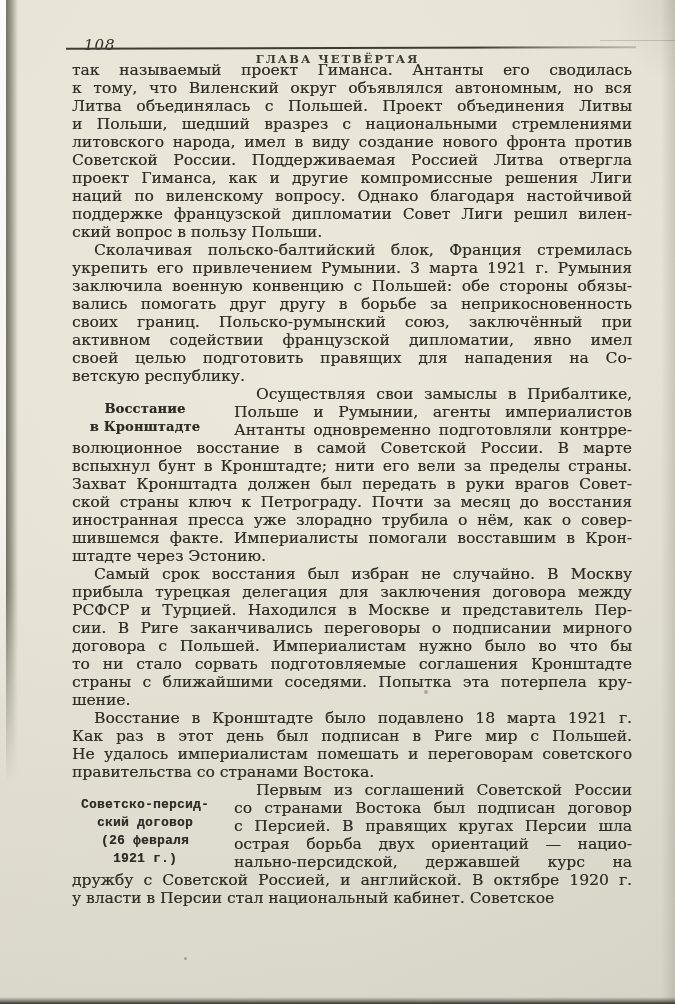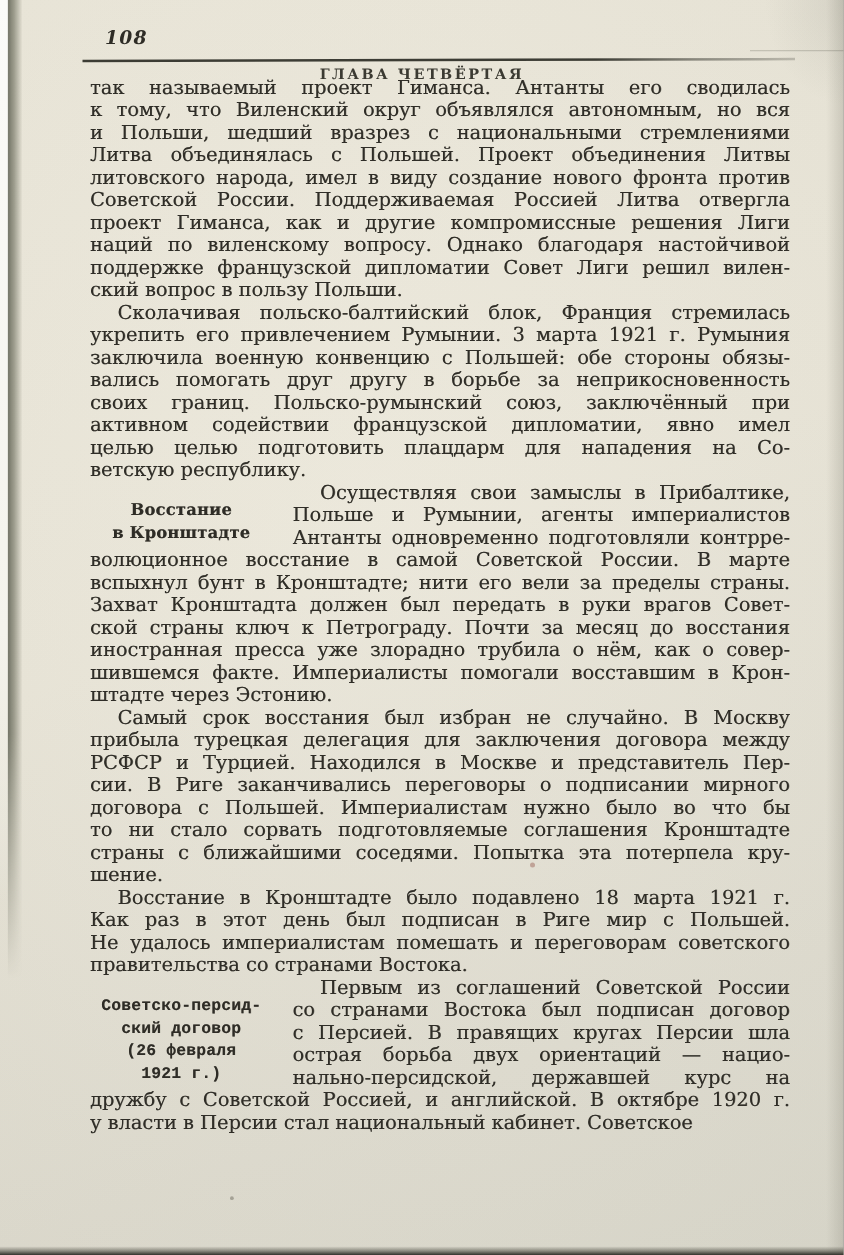--- a/index.html
+++ b/index.html
@@ -24,22 +24,22 @@
             mask-image:linear-gradient(to bottom,#000 75%,transparent 100%);}
   .edge-bottom{position:absolute;left:0;bottom:0;width:100%;height:7px;
     background:linear-gradient(to top,#33332c 0%,rgba(70,70,60,0.55) 45%,rgba(70,70,60,0) 100%);}
   .edge-right{position:absolute;right:0;top:0;width:14px;height:100%;
     background:linear-gradient(to left,rgba(150,148,135,0.35),rgba(150,148,135,0) 100%);}
   .corner-tr{position:absolute;right:0;top:0;width:90px;height:120px;
     background:radial-gradient(100% 100% at 100% 0%,rgba(140,140,130,0.18),rgba(140,140,130,0) 70%);}
 
   
   .page-number{
-    position:absolute;left:84px;top:21px;
-    font-size:15px;font-weight:bold;font-style:italic;color:#2e2c26;
+    position:absolute;left:84px;top:36px;
+    font-size:15px;font-weight:normal;font-style:italic;color:#2e2c26;
     letter-spacing:1px;
   }
   .running-title{
     position:absolute;left:0;top:28px;width:675px;text-align:center;
     font-size:11.5px;font-weight:bold;color:#3b3a32;letter-spacing:2px;margin-top:24px;
   }
   .header-rule{
     position:absolute;left:66px;top:47px;width:570px;height:2px;
     background:linear-gradient(to right,#3c3c34 0%,#3c3c34 72%,rgba(60,60,52,0.55) 86%,rgba(60,60,52,0.25) 100%);
     transform:rotate(-0.15deg);
@@ -91,37 +91,37 @@
 
   <div class="page-number">108</div>
   <div class="running-title">ГЛАВА ЧЕТВЁРТАЯ</div>
   <div class="header-rule"></div>
   <div class="header-rule-ghost"></div>
 
   <div class="text-block">
       <div class="paragraph">
         <div class="tline">так называемый проект Гиманса. Антанты его сводилась</div>
         <div class="tline">к тому, что Виленский округ объявлялся автономным, но вся</div>
+        <div class="tline">Литва объединялась с Польшей. Проект объединения Литвы</div>
         <div class="tline">и Польши, шедший вразрез с национальными стремлениями</div>
-        <div class="tline">Литва объединялась с Польшей. Проект объединения Литвы</div>
         <div class="tline">литовского народа, имел в виду создание нового фронта против</div>
         <div class="tline">Советской России. Поддерживаемая Россией Литва отвергла</div>
         <div class="tline">проект Гиманса, как и другие компромиссные решения Лиги</div>
         <div class="tline">наций по виленскому вопросу. Однако благодаря настойчивой</div>
         <div class="tline">поддержке французской дипломатии Совет Лиги решил вилен-</div>
         <div class="tline end">ский вопрос в пользу Польши.</div>
       </div>
       <div class="paragraph">
         <div class="tline first">Сколачивая польско-балтийский блок, Франция стремилась</div>
         <div class="tline">укрепить его привлечением Румынии. 3 марта 1921 г. Румыния</div>
         <div class="tline">заключила военную конвенцию с Польшей: обе стороны обязы-</div>
         <div class="tline">вались помогать друг другу в борьбе за неприкосновенность</div>
         <div class="tline">своих границ. Польско-румынский союз, заключённый при</div>
         <div class="tline">активном содействии французской дипломатии, явно имел</div>
-        <div class="tline">целью целью подготовить плацдарм для нападения на Со-</div>
+        <div class="tline">своей целью подготовить правящих для нападения на Со-</div>
         <div class="tline end">ветскую республику.</div>
       </div>
       <div class="paragraph">
         <div class="margin-note" style="height: 54px;">
           <div class="note-line">Восстание</div>
           <div class="note-line">в Кронштадте</div>
         </div>
         <div class="tline first">Осуществляя свои замыслы в Прибалтике,</div>
         <div class="tline">Польше и Румынии, агенты империалистов</div>
         <div class="tline">Антанты одновременно подготовляли контрре-</div>

